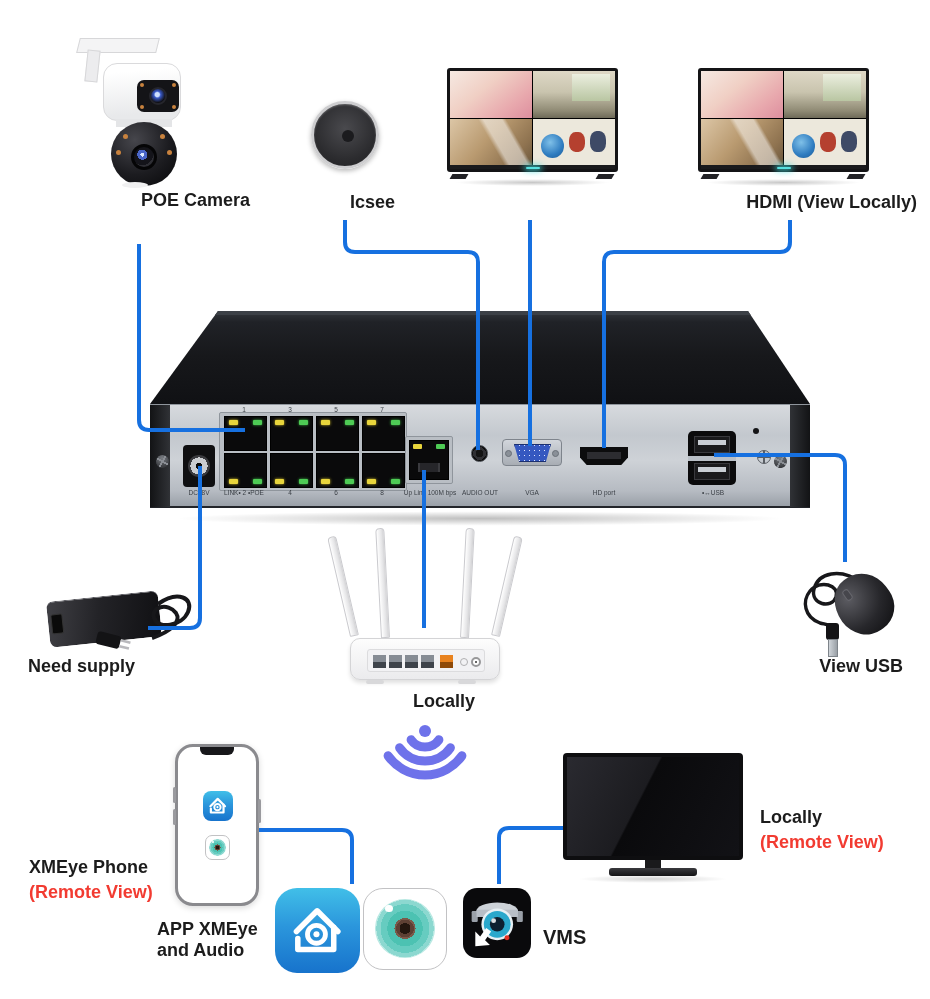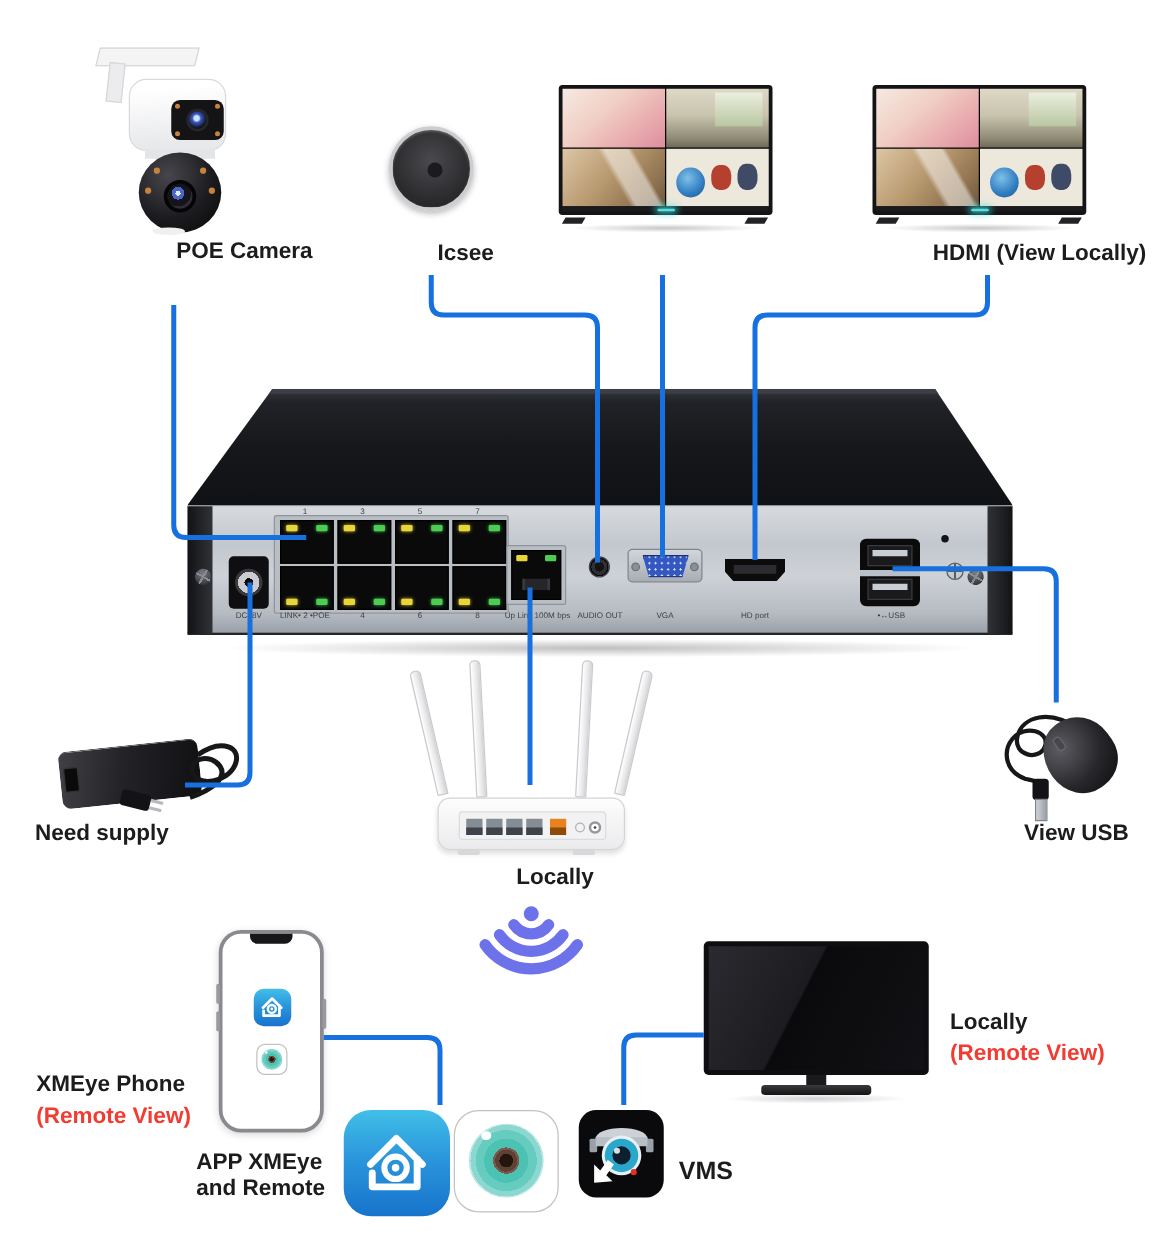--- a/index.html
+++ b/index.html
@@ -375,21 +375,21 @@
         </svg>
     </div>
     <div class="app-icsee" style="left:27px;top:88px;width:25px;height:25px;border-radius:7px;">
       <div class="icsee-lens"></div>
         <div class="icsee-glint"></div>
     </div>
   </div>
   <div class="lbl" style="left:29px;top:856px;">XMEye Phone</div>
   <div class="lbl red" style="left:29px;top:881px;">(Remote View)</div>
   <div class="lbl" style="left:157px;top:918px;">APP XMEye</div>
-  <div class="lbl" style="left:157px;top:939px;">and Remote</div>
+  <div class="lbl" style="left:157px;top:939px;">and Audio</div>
 
   <div class="abs app-xmeye" style="left:275px;top:888px;width:85px;height:85px;border-radius:22px;">
     <svg viewBox="0 0 48 48">
         <g stroke="#fff" fill="none" stroke-linecap="round" stroke-linejoin="round">
       <path d="M9 25 L24 10 L39 25" stroke-width="4"></path>
       <path d="M36 22 V38 H10 V30" stroke-width="4"></path>
       <circle cx="23.5" cy="27" r="6.5" stroke-width="3.5"></circle>
     </g>
         <circle cx="23.5" cy="27" r="2.2" fill="#fff"></circle>
       </svg>

